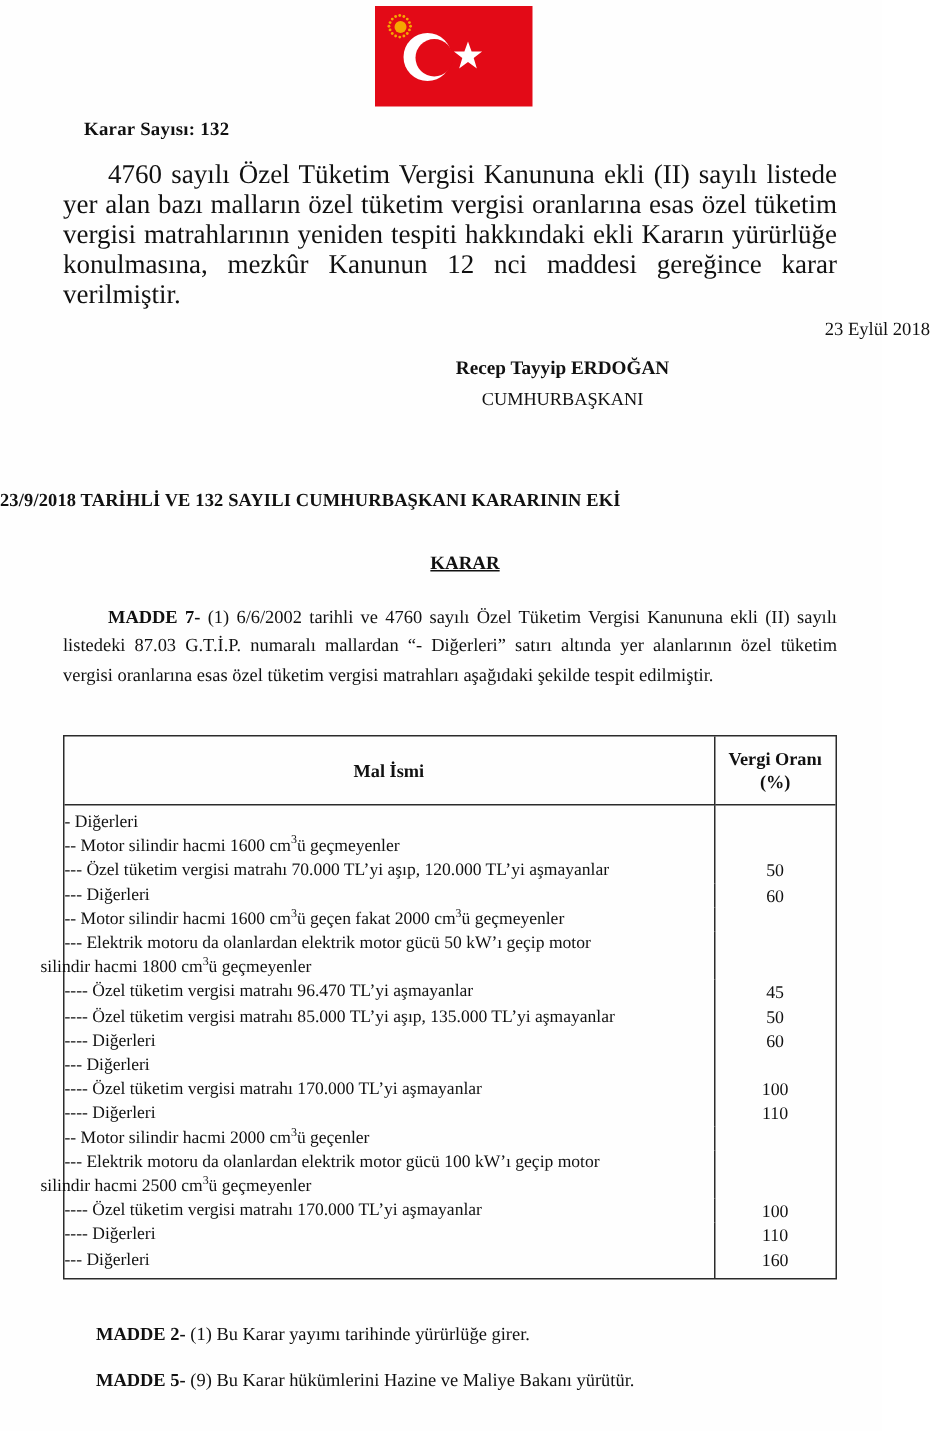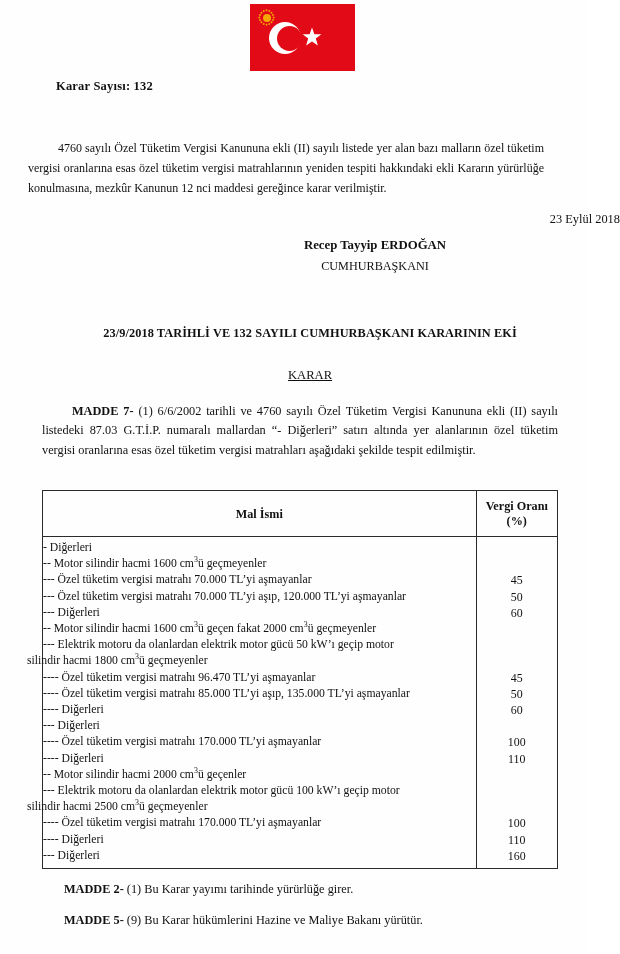--- a/index.html
+++ b/index.html
@@ -91,28 +91,27 @@
   .karar-sayisi {
     position: absolute;
     left: 56px;
     top: 79px;
     font-size: 12.5px;
     font-weight: bold;
     letter-spacing: 0.2px;
   }
   .intro-para {
     position: absolute;
-    left: 28px;
+    left: 42px;
     top: 106px;
     width: 516px;
-    font-size: 12px;
+    font-size: 18px;
     line-height: 20px;
     text-align: justify;
     text-indent: 30px;
-    margin-top: 32px;
   }
   .date-line {
     position: absolute;
     left: 0;
     top: 212px;
     width: 620px;
     text-align: right;
     font-size: 12.4px;
   }
   .signature-name {
@@ -134,33 +133,32 @@
     text-align: center;
     padding-left: 130px;
     box-sizing: border-box;
     font-size: 12.2px;
   }
   .annex-heading {
     position: absolute;
     left: 0;
     top: 326px;
     width: 620px;
-    text-align: center;
     font-size: 12.3px;
     font-weight: bold;
     letter-spacing: 0.1px;
   }
   .karar-heading {
     position: absolute;
     left: 0;
     top: 368px;
     width: 620px;
     text-align: center;
     font-size: 12.6px;
-    font-weight: normal;
+    font-weight: bold;
   }
   .karar-heading span {
     text-decoration: underline;
   }
   .madde1-para {
     position: absolute;
     left: 42px;
     top: 402px;
     width: 516px;
     font-size: 12.3px;
@@ -319,24 +317,20 @@
       <tbody id="table-body">
           <tr class="body-first">
             <td class="c-name ind-0">- Diğerleri</td>
             <td class="c-rate">&nbsp;</td>
           </tr>
           <tr>
             <td class="c-name ind-1">-- Motor silindir hacmi 1600 cm<sup>3</sup>ü geçmeyenler</td>
             <td class="c-rate">&nbsp;</td>
           </tr>
           <tr>
-            <td class="c-name ind-2">--- Özel tüketim vergisi matrahı 70.000 TL’yi aşmayanlar</td>
-            <td class="c-rate">45</td>
-          </tr>
-          <tr>
             <td class="c-name ind-2">--- Özel tüketim vergisi matrahı 70.000 TL’yi aşıp, 120.000 TL’yi aşmayanlar</td>
             <td class="c-rate">50</td>
           </tr>
           <tr>
             <td class="c-name ind-2">--- Diğerleri</td>
             <td class="c-rate">60</td>
           </tr>
           <tr>
             <td class="c-name ind-1">-- Motor silindir hacmi 1600 cm<sup>3</sup>ü geçen fakat 2000 cm<sup>3</sup>ü geçmeyenler</td>
             <td class="c-rate">&nbsp;</td>

